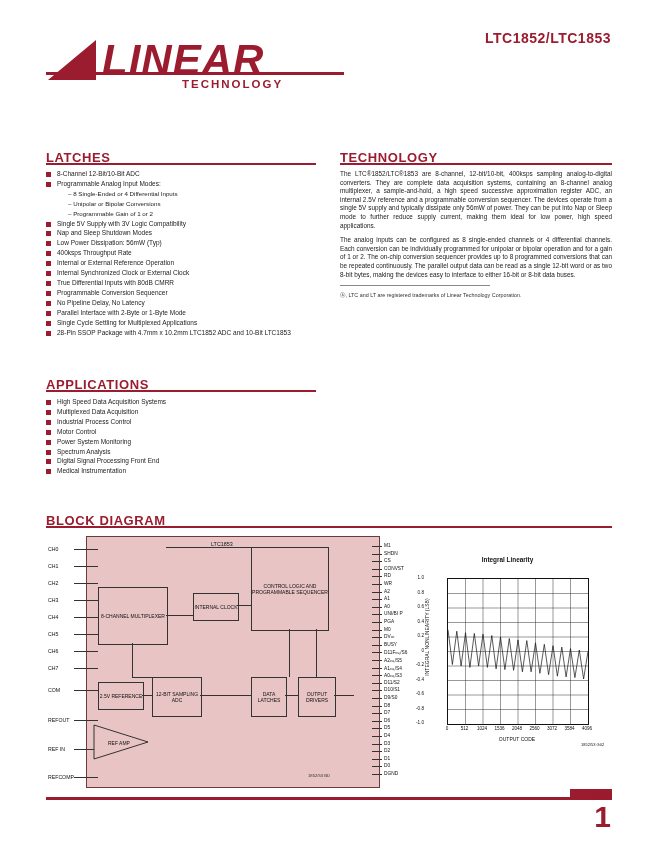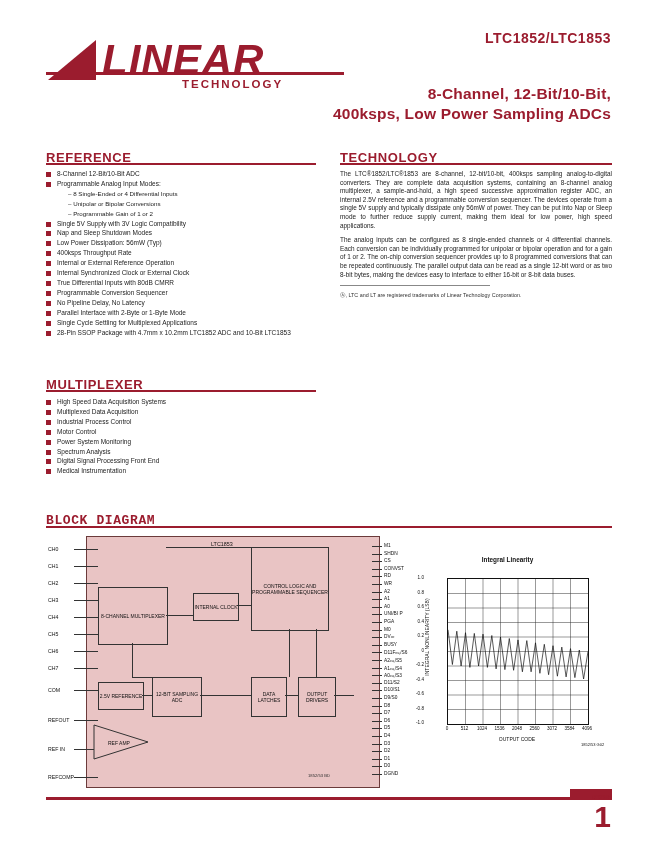--- a/index.html
+++ b/index.html
@@ -112,26 +112,22 @@
       <g fill="#9b1c2e">
         <path d="M62 6 h18 v34 h30 v10 h-48 z" opacity="0"></path>
       </g>
       <text x="58" y="40" font-family="Liberation Sans, sans-serif" font-size="42" font-weight="bold" font-style="italic" fill="#9b1c2e" letter-spacing="1">LINEAR</text>
       <text x="138" y="54" font-family="Liberation Sans, sans-serif" font-size="11.5" font-weight="bold" fill="#9b1c2e" letter-spacing="2">TECHNOLOGY</text>
       <path d="M2 38 L300 38 L300 41 L2 41 Z" fill="#9b1c2e"></path>
     </svg>
   </div>
 
   <div class="part-no">LTC1852/LTC1853</div>
-  <div class="title-main">
-    <span>8-Channel, 12-Bit/10-Bit,</span>
-    <span class="l2">400ksps, Low Power Sampling ADCs</span>
-  </div>
-
-  <div class="sec-head" style="left:46px;top:150px;">REFERENCE</div>
+
+  <div class="sec-head" style="left:46px;top:150px;">LATCHES</div>
   <div class="sec-rule" style="left:46px;top:163px;width:270px;"></div>
 
   <div class="col-left">
     <ul class="bullets" id="features-list">
         <li>8-Channel 12-Bit/10-Bit ADC</li>
         <li>Programmable Analog Input Modes:</li>
         <li class="sub">– 8 Single-Ended or 4 Differential Inputs</li>
         <li class="sub">– Unipolar or Bipolar Conversions</li>
         <li class="sub">– Programmable Gain of 1 or 2</li>
         <li>Single 5V Supply with 3V Logic Compatibility</li>
@@ -142,21 +138,21 @@
         <li>Internal Synchronized Clock or External Clock</li>
         <li>True Differential Inputs with 80dB CMRR</li>
         <li>Programmable Conversion Sequencer</li>
         <li>No Pipeline Delay, No Latency</li>
         <li>Parallel Interface with 2-Byte or 1-Byte Mode</li>
         <li>Single Cycle Settling for Multiplexed Applications</li>
         <li>28-Pin SSOP Package with 4.7mm x 10.2mm LTC1852 ADC and 10-Bit LTC1853</li>
       </ul>
   </div>
 
-  <div class="sec-head" style="left:46px;top:377px;">MULTIPLEXER</div>
+  <div class="sec-head" style="left:46px;top:377px;">APPLICATIONS</div>
   <div class="sec-rule" style="left:46px;top:390px;width:270px;"></div>
   <div style="position:absolute;left:46px;top:398px;width:270px;">
     <ul class="bullets" id="applications-list">
         <li>High Speed Data Acquisition Systems</li>
         <li>Multiplexed Data Acquisition</li>
         <li>Industrial Process Control</li>
         <li>Motor Control</li>
         <li>Power System Monitoring</li>
         <li>Spectrum Analysis</li>
         <li>Digital Signal Processing Front End</li>
@@ -169,21 +165,21 @@
 
   <div class="col-right">
     <div class="blurb">
       <p>The LTC®1852/LTC®1853 are 8-channel, 12-bit/10-bit, 400ksps sampling analog-to-digital converters. They are complete data acquisition systems, containing an 8-channel analog multiplexer, a sample-and-hold, a high speed successive approximation register ADC, an internal 2.5V reference and a programmable conversion sequencer. The devices operate from a single 5V supply and typically dissipate only 56mW of power. They can be put into Nap or Sleep mode to further reduce supply current, making them ideal for low power, high speed applications.</p>
       <p>The analog inputs can be configured as 8 single-ended channels or 4 differential channels. Each conversion can be individually programmed for unipolar or bipolar operation and for a gain of 1 or 2. The on-chip conversion sequencer provides up to 8 programmed conversions that can be repeated continuously. The parallel output data can be read as a single 12-bit word or as two 8-bit bytes, making the devices easy to interface to either 16-bit or 8-bit data buses.</p>
     </div>
     <div class="rule-thin"></div>
     <div class="note">Ⓐ, LTC and LT are registered trademarks of Linear Technology Corporation.</div>
   </div>
 
-  <div class="sec-head" style="left:46px;top:513px;font-family:Liberation Mono, monospace;">BLOCK DIAGRAM</div>
+  <div class="sec-head" style="left:46px;top:513px;">BLOCK DIAGRAM</div>
   <div class="sec-rule" style="left:46px;top:526px;width:566px;"></div>
 
   <div class="bd-wrap">
     <div class="bd-box"></div>
 
     <div style="position:absolute;left:165px;top:14px;font-size:5.4px;color:#111;">LTC1853</div>
     <div class="lead" style="left:120px;top:20px;width:160px;"></div>
 
     <div id="left-pins">
         <div class="pin" style="left: 2px; top: 19px;">CH0</div>

